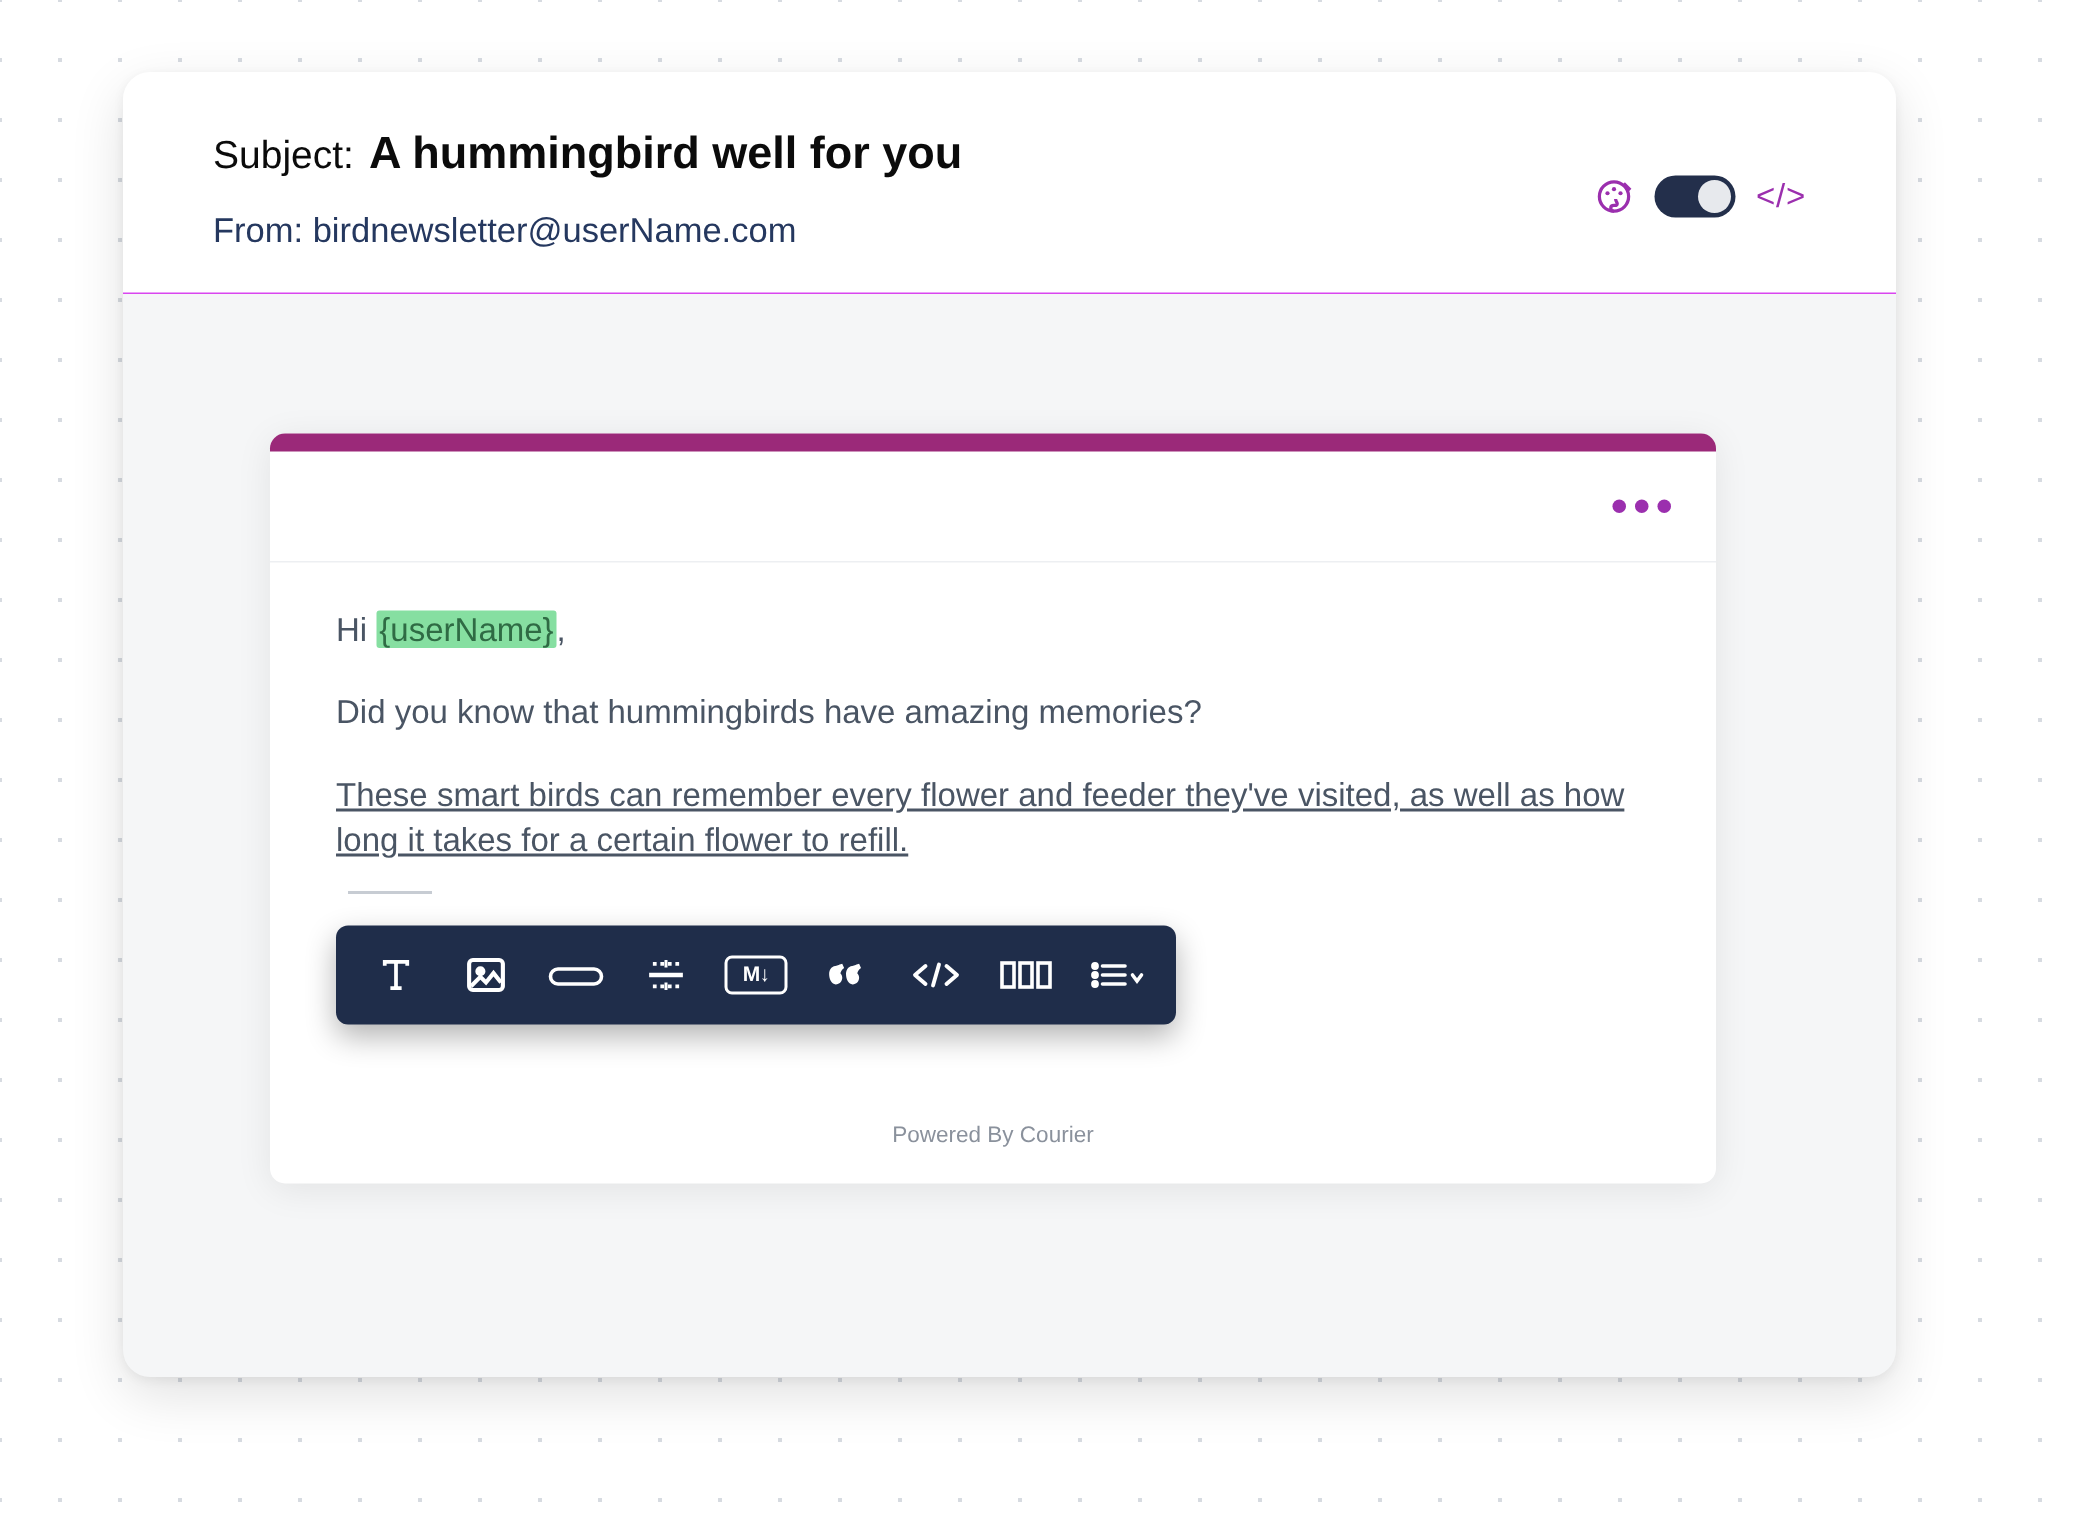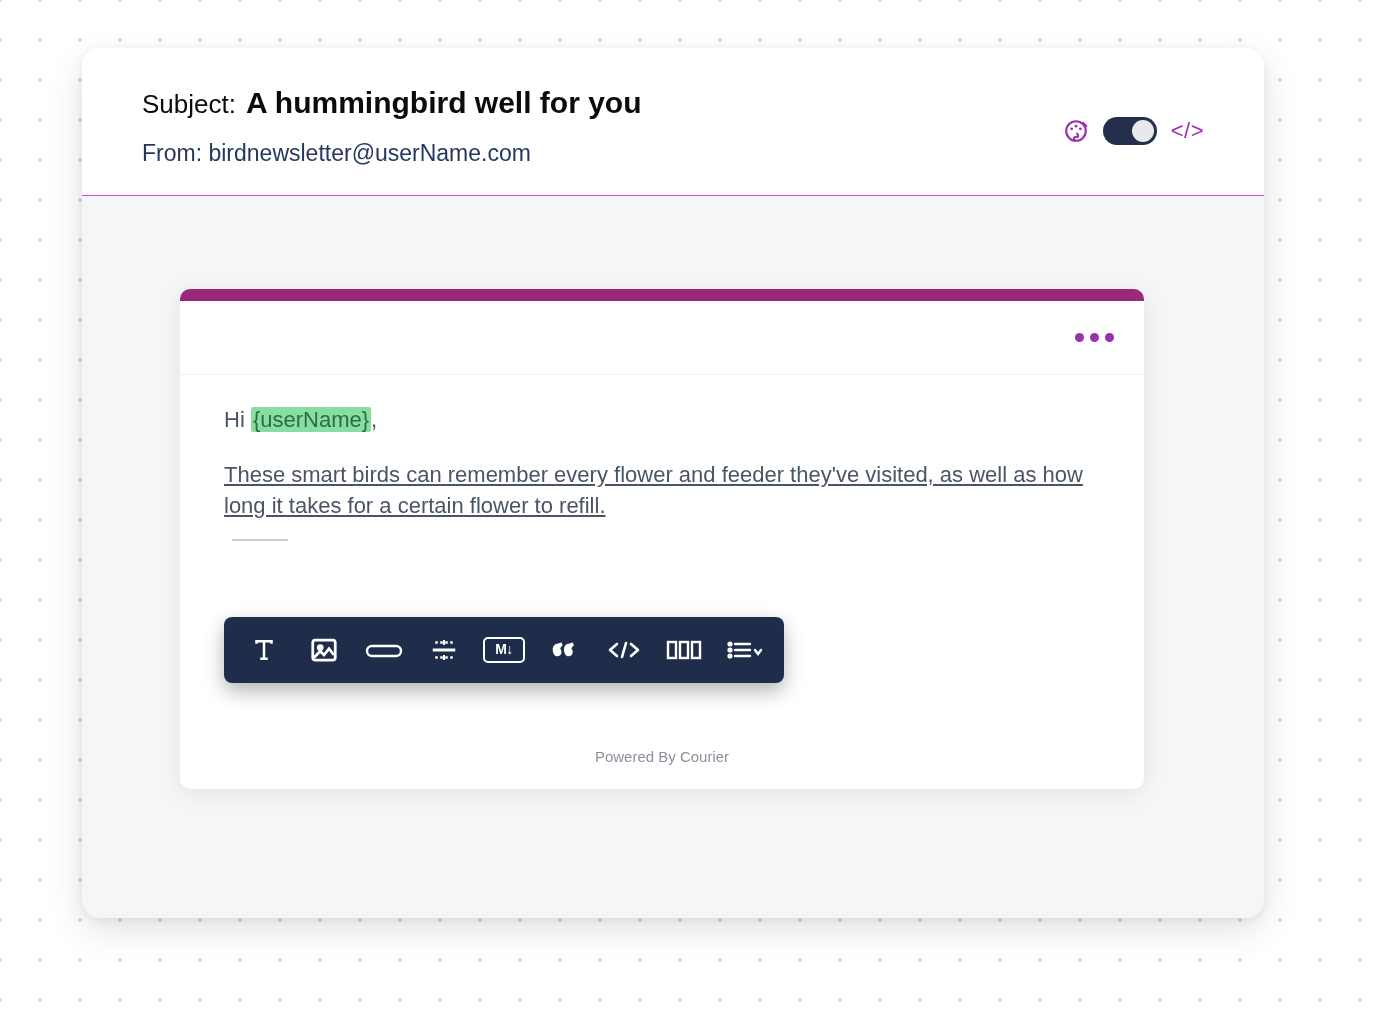--- a/index.html
+++ b/index.html
@@ -246,20 +246,21 @@
       <div class="more-dots">
         <span></span>
           <span></span>
           <span></span>
       </div>
     </div>
     <div class="email-body">
       <div class="greeting">
         <span>Hi </span><span class="var-token">{userName}</span><span>,</span>
       </div>
+      <div class="para1">Did you know that hummingbirds have amazing memories?</div>
       <div class="para2">These smart birds can remember every flower and feeder they've visited, as well as how long it takes for a certain flower to refill.</div>
       <div class="cursor-line"></div>
 
       <div class="toolbar">
         <div class="tbtn">
           <svg viewBox="0 0 24 24" fill="currentColor">
               <path d="M5 4h14v3h-2V6h-4v12h2v2H9v-2h2V6H7v1H5V4z"></path>
             </svg>
         </div>
         <div class="tbtn">

